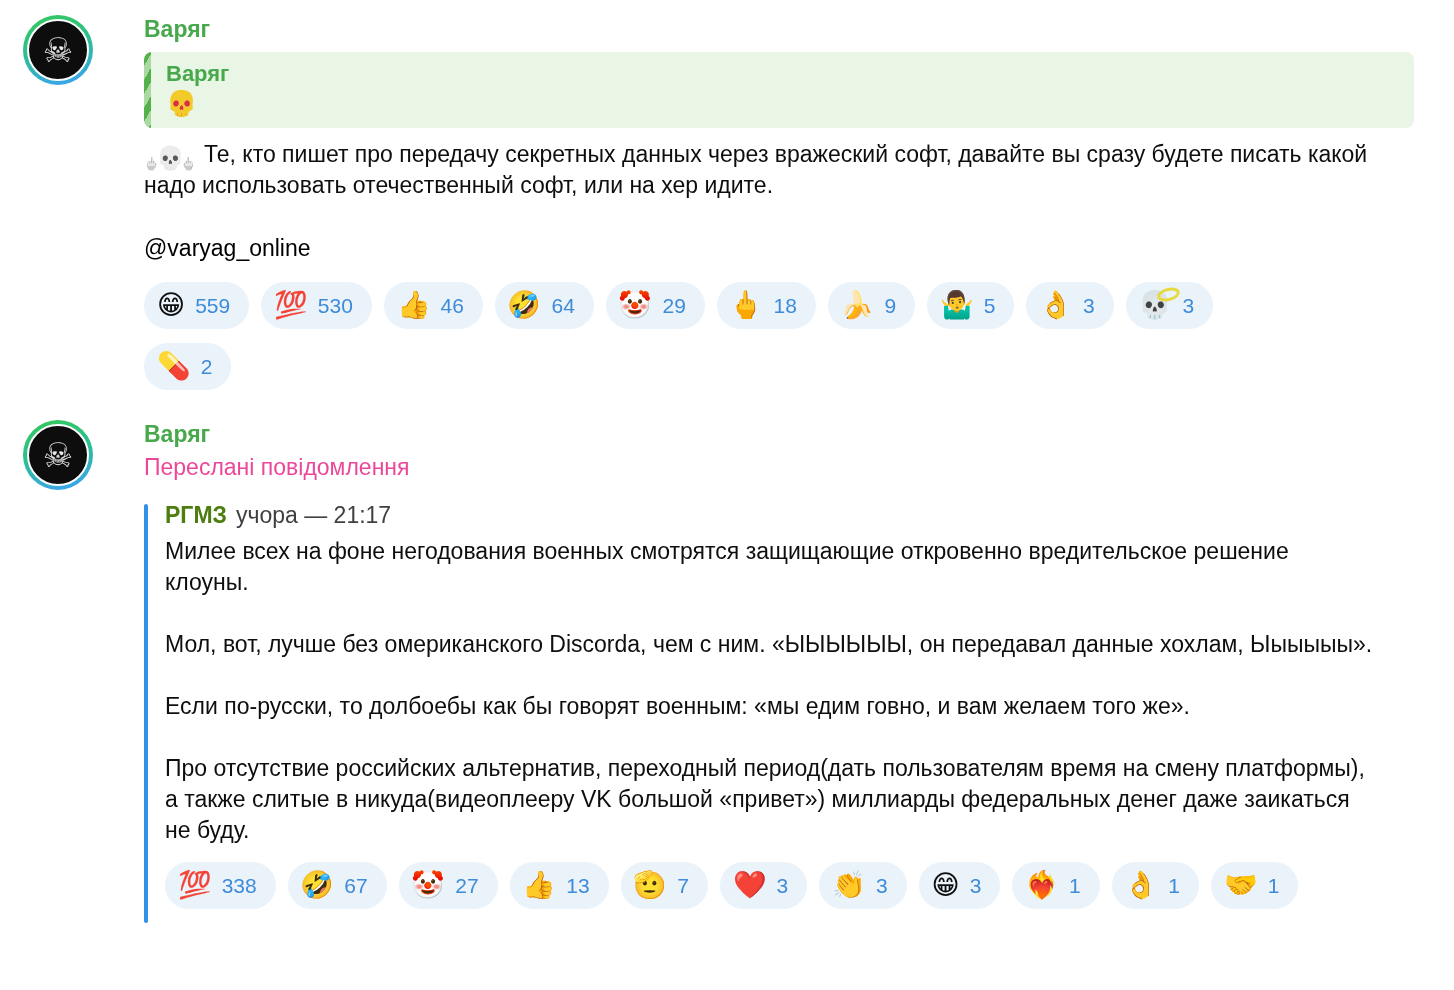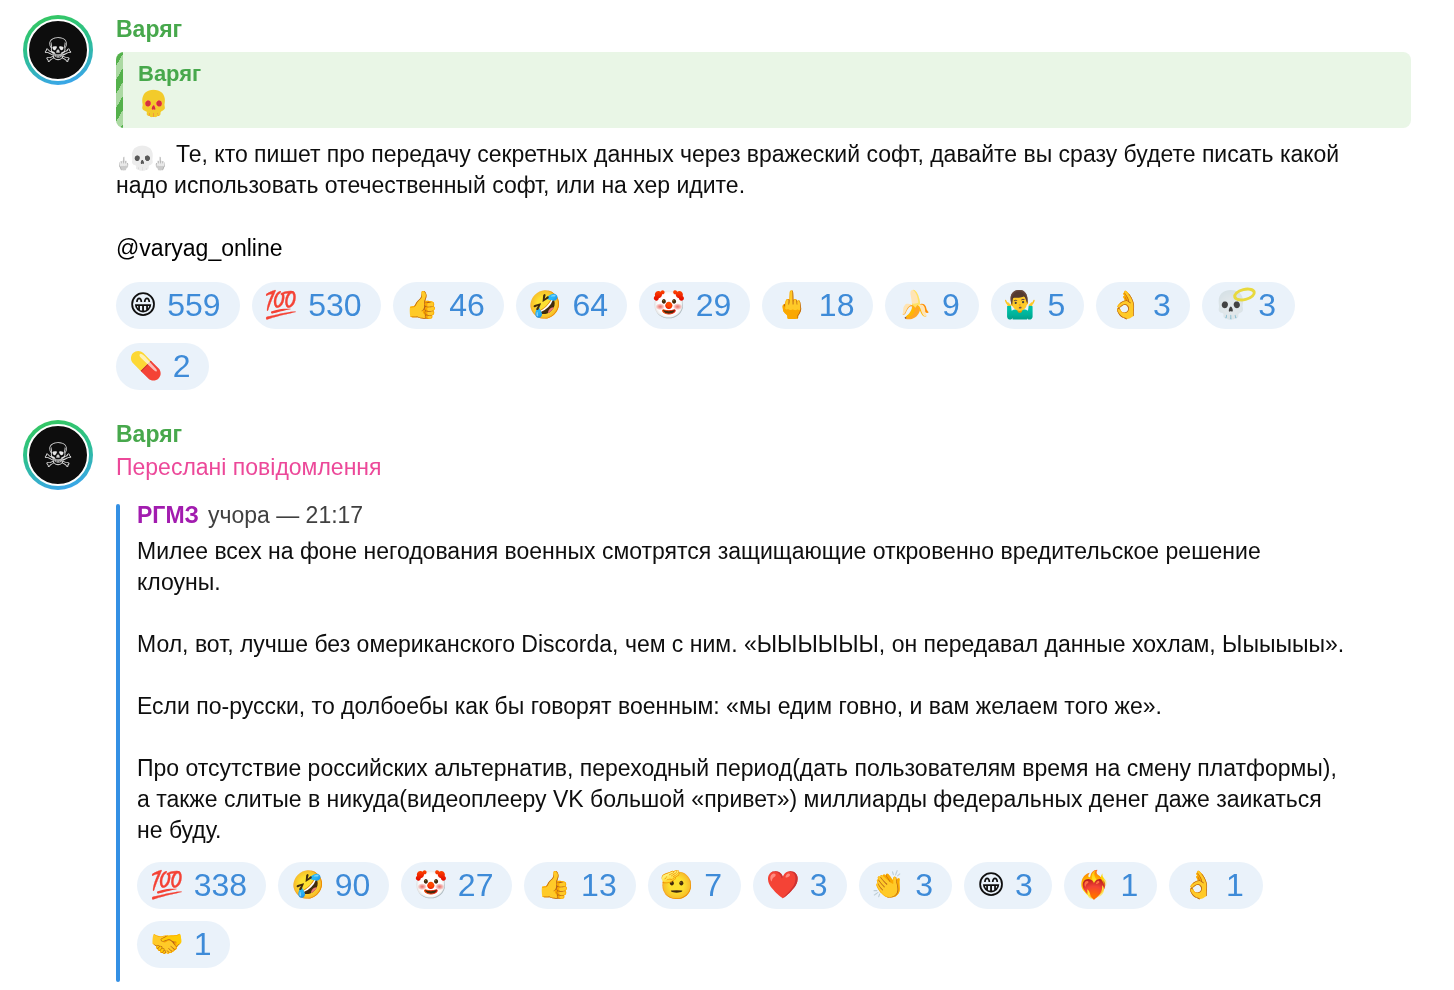--- a/index.html
+++ b/index.html
@@ -11,21 +11,21 @@
   .message + .message { margin-top:30px; }
 
   
   .avatar { width:70px; height:70px; border-radius:50%; flex:none;
             background:linear-gradient(165deg,#35c75f 5%,#2cc08f 45%,#3ba3f2 95%);
             padding:4px; cursor:pointer; }
   .avatar-inner { width:100%; height:100%; border-radius:50%; background:#0d0d0d;
             border:2px solid #ffffff; display:flex; align-items:center; justify-content:center; }
   .skull-glyph { color:#e8e8e8; font-size:34px; line-height:1; font-family:"DejaVu Sans",sans-serif; }
 
-  .content { flex:1; min-width:0; padding-right:40px; }
+  .content { flex:1; min-width:0; padding-right:40px;margin-left:28px; }
   .author { color:#47a84c; font-weight:bold; font-size:23px; line-height:28px; cursor:pointer; }
   .subtitle { color:#ec4899; font-size:23px; line-height:28px; margin-top:5px; }
 
   
   .reply-quote { position:relative; margin-top:9px; background:#e9f6e6; border-radius:8px;
                  padding:8px 16px 9px 22px; max-width:1295px; overflow:hidden; cursor:pointer; }
   .rq-bar { position:absolute; left:0; top:0; bottom:0; width:7px;
             background:repeating-linear-gradient(120deg,#54b14b 0 7px,#abd9a2 7px 14px); }
   .rq-author { color:#47a84c; font-weight:bold; font-size:22px; line-height:28px; }
   .rq-text { font-size:23px; line-height:31px; white-space:nowrap; overflow:hidden;
@@ -46,28 +46,28 @@
 
   
   .reactions { display:flex; flex-wrap:wrap; gap:12px; margin-top:20px; }
   .reactions.row2 { margin-top:14px; }
   .pill { display:inline-flex; align-items:center; height:47px; border-radius:24px;
           background:#eaf2fa; padding:0 19px 0 13px; gap:10px; cursor:pointer; flex:none; }
   .pill-emoji { font-size:27px; line-height:1; position:relative; }
   .pill-emoji.mod-halo::before { content:""; position:absolute; top:-4px; left:55%;
           width:17px; height:7px; border:3px solid #e8d93e; border-radius:50%;
           transform:rotate(-14deg); }
-  .pill-count { color:#3e8bd8; font-size:32px; }
+  .pill-count { color:#3e8bd8; font-size:21px; }
 
   
   .forward { position:relative; margin-top:19px; padding-left:21px; max-width:1240px; }
   .fw-bar { position:absolute; left:0; top:4px; bottom:0; width:4px; border-radius:2px;
             background:#3490e4; }
   .fw-header { font-size:23px; line-height:30px; }
-  .fw-source { color:#a21caf; font-weight:bold; cursor:pointer; }
+  .fw-source { color:#4d7c0f; font-weight:bold; cursor:pointer; }
   .fw-time { color:#404040; margin-left:9px; }
   .fw-body { margin-top:6px; font-size:23px; line-height:31px; white-space:pre-line;
              max-width:1210px; }
   .forward .reactions { margin-top:16px; padding-bottom:14px; }
 </style>
 </head>
 <body>
 
 <div class="page">
 
@@ -185,21 +185,21 @@
 
         <div class="reactions">
 
             <div class="pill">
               <span class="pill-emoji">💯</span>
               <span class="pill-count">338</span>
             </div>
 
             <div class="pill">
               <span class="pill-emoji">🤣</span>
-              <span class="pill-count">90</span>
+              <span class="pill-count">67</span>
             </div>
 
             <div class="pill">
               <span class="pill-emoji">🤡</span>
               <span class="pill-count">27</span>
             </div>
 
             <div class="pill">
               <span class="pill-emoji">👍</span>
               <span class="pill-count">13</span>

